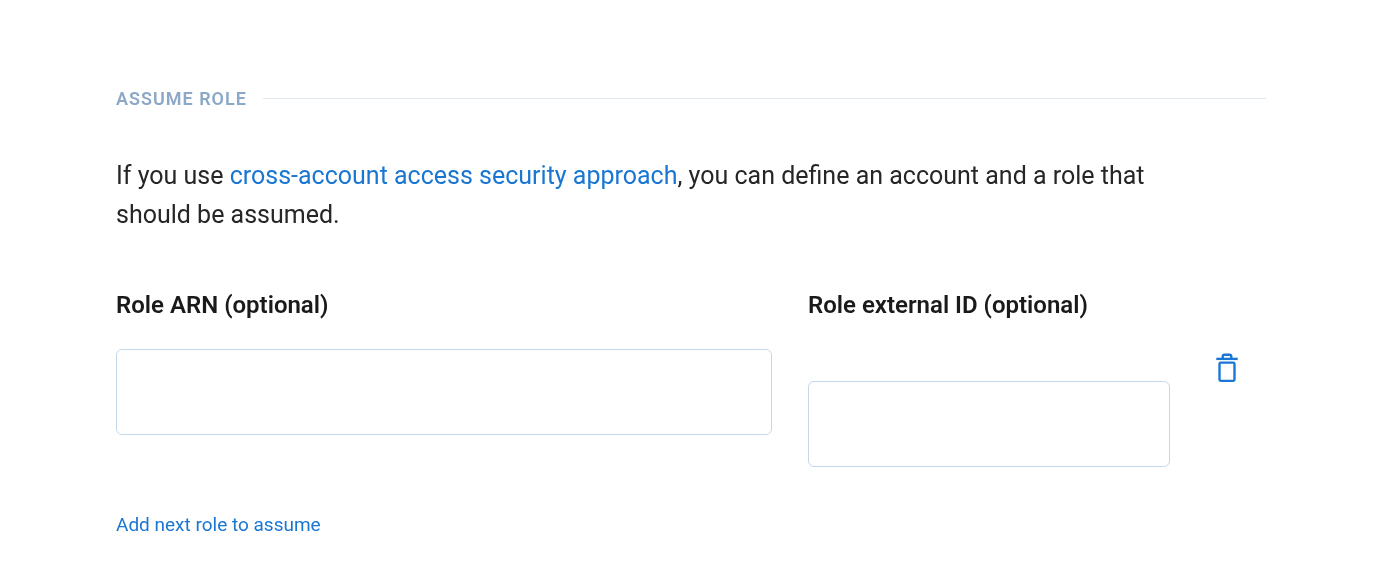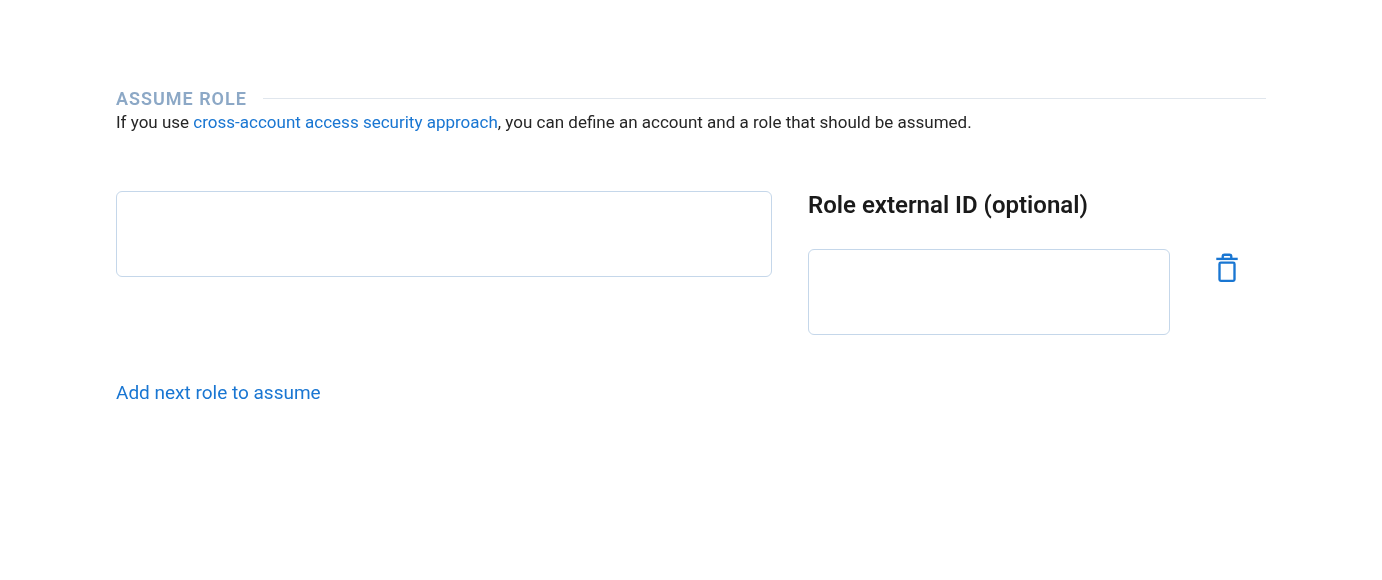--- a/index.html
+++ b/index.html
@@ -11,36 +11,37 @@
       font-family: -apple-system, BlinkMacSystemFont, "Segoe UI", Roboto, "Helvetica Neue", Arial, sans-serif;
       background: #ffffff;
       width: 1382px;
       height: 580px;
       padding: 88px 116px 0 116px;
     }
     .section-heading-row {
       display: flex;
       align-items: center;
       gap: 16px;
+      margin-bottom: 48px;
     }
     .section-heading {
       font-size: 18px;
       font-weight: 600;
       letter-spacing: 1px;
       color: #8ca8c6;
       text-transform: uppercase;
       white-space: nowrap;
     }
     .section-divider {
       flex: 1;
       height: 1px;
       background: #e0e6ed;
     }
     .description {
-      font-size: 17px;
+      font-size: 25px;
       line-height: 1.55;
       color: #262626;
       margin-bottom: 56px;
       max-width: 1080px;
     }
     .description a {
       color: #1976d2;
       text-decoration: none;
     }
     .form-row {
@@ -51,20 +52,21 @@
     }
     .field-group {
       display: flex;
       flex-direction: column;
     }
     .field-group.arn {
       width: 656px;
     }
     .field-group.ext {
       width: 362px;
+      gap: 32px;
     }
     .field-label {
       font-size: 24px;
       font-weight: 600;
       color: #1a1a1a;
       margin-bottom: 30px;
     }
     .field-input {
       width: 100%;
       height: 86px;
@@ -114,20 +116,21 @@
   <div class="section-heading">ASSUME ROLE</div>
   <div class="section-divider"></div>
 </div>
 
 <p class="description">
   <span>If you use </span><a href="#">cross-account access security approach</a><span>, you can define an account and a role that should be assumed.</span>
 </p>
 
 <div class="form-row">
   <div class="field-group arn">
+    <label class="field-label">Role ARN (optional)</label>
     <input type="text" class="field-input" value="" style="">
   </div>
   <div class="field-group ext">
     <label class="field-label">Role external ID (optional)</label>
     <input type="text" class="field-input" value="" style="">
   </div>
   <div class="delete-wrap">
     <button class="delete-btn">
       <span>
         <svg viewBox="0 0 24 28" fill="none" stroke="currentColor" stroke-width="2.2">

